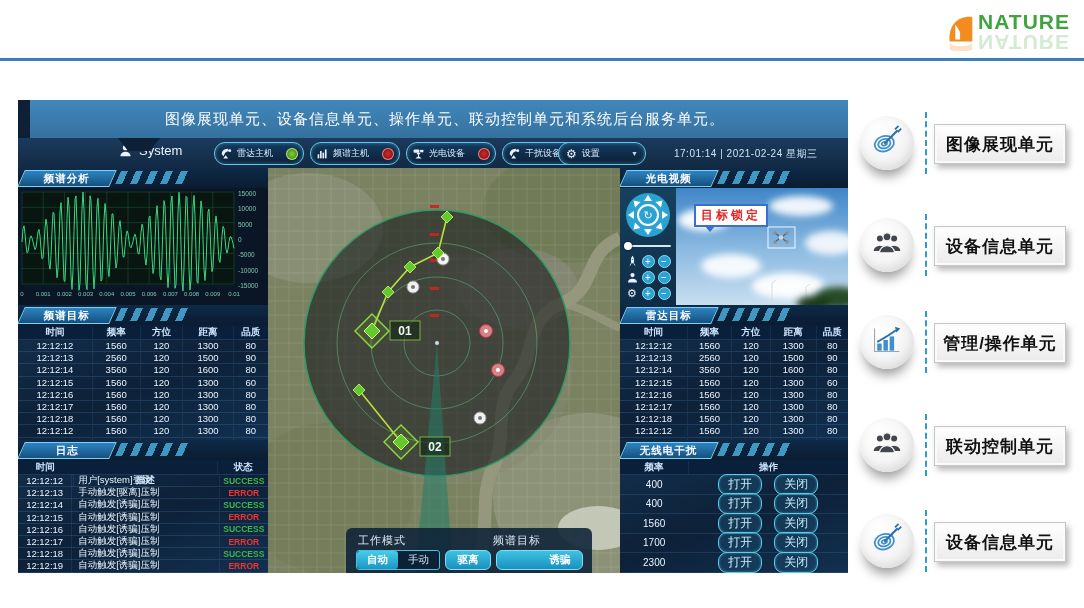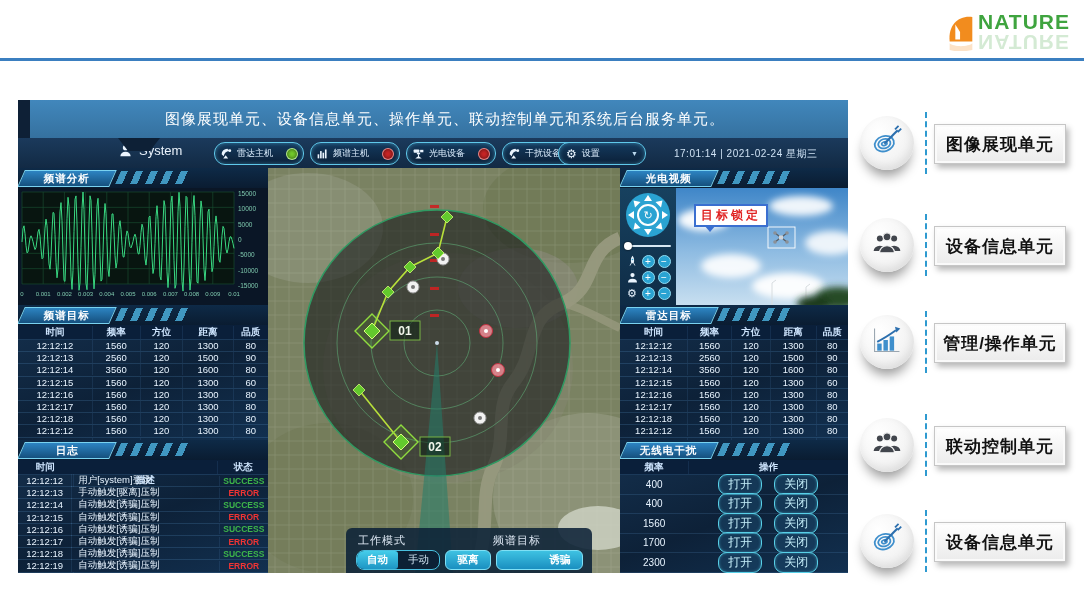--- a/index.html
+++ b/index.html
@@ -65,21 +65,21 @@
   .jops{width:70%;display:flex;justify-content:center;gap:12px;}
   .pill{display:inline-block;padding:1px 9px;border:1px solid #58d0e8;border-radius:9px;font-size:12px;
         color:#c6f0fb;background:rgba(25,70,105,.6);box-shadow:inset 0 0 3px rgba(88,208,232,.5);}
   
   .map{position:absolute;left:250px;top:68px;width:352px;height:405px;background:#7a8262;}
   .map svg{display:block;}
   
   .modepanel{position:absolute;left:328px;top:428px;width:246px;height:45px;background:rgba(13,34,56,.88);
              border-radius:6px 6px 0 0;color:#dfe9f5;}
   .mp-label{position:absolute;top:5px;font-size:11px;letter-spacing:1px;}
-  .mp-toggle{position:absolute;left:10px;top:22px;width:82px;height:18px;border:1px solid #49c0e0;border-radius:8px;
+  .mp-toggle{position:absolute;left:10px;top:22px;width:82px;height:18px;border:1px solid #49c0e0;border-radius:3px;
              background:#0c2135;display:flex;overflow:hidden;justify-content:center;}
   .mp-toggle .opt{flex:1;display:flex;align-items:center;justify-content:center;font-size:10.5px;color:#cfe3f0;}
   .mp-toggle .opt.active{background:linear-gradient(#45cdea,#1d95c4);color:#fff;font-weight:bold;border-radius:3px;}
   .mp-btn{position:absolute;top:22px;width:44px;height:18px;border:1px solid #7fe0f5;border-radius:6px;
           background:linear-gradient(#3ec2e2,#1a8fc0);color:#fff;font-size:10.5px;font-weight:bold;
           display:flex;align-items:center;justify-content:center;}
   
   .vstrip{position:absolute;left:0;top:20px;width:56px;bottom:0;background:linear-gradient(#17415f,#0f2c46);
           border-right:1px solid #2b6ea0;display:flex;flex-direction:column;align-items:center;padding-top:4px;}
   .dpad{width:46px;height:46px;}

